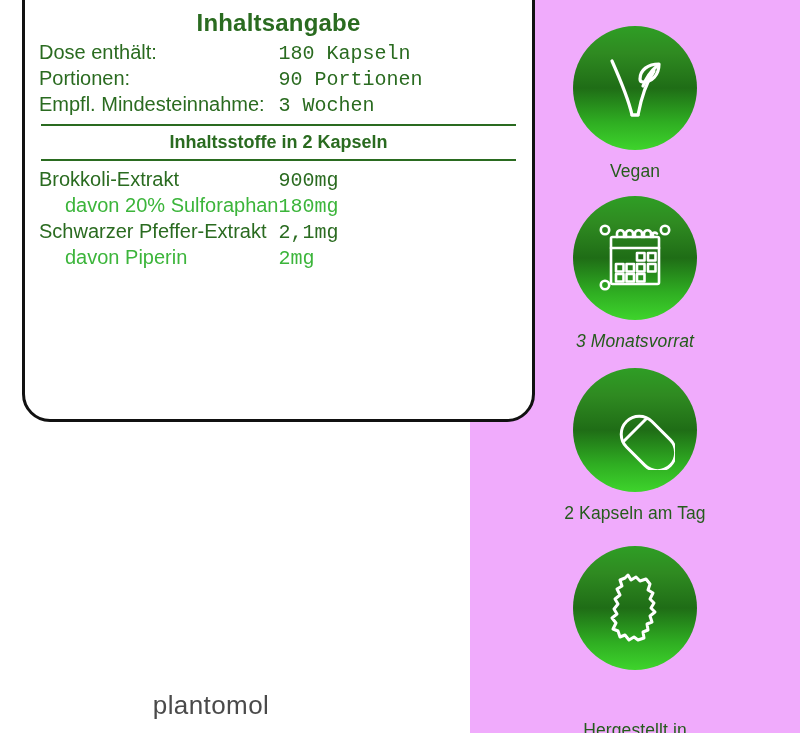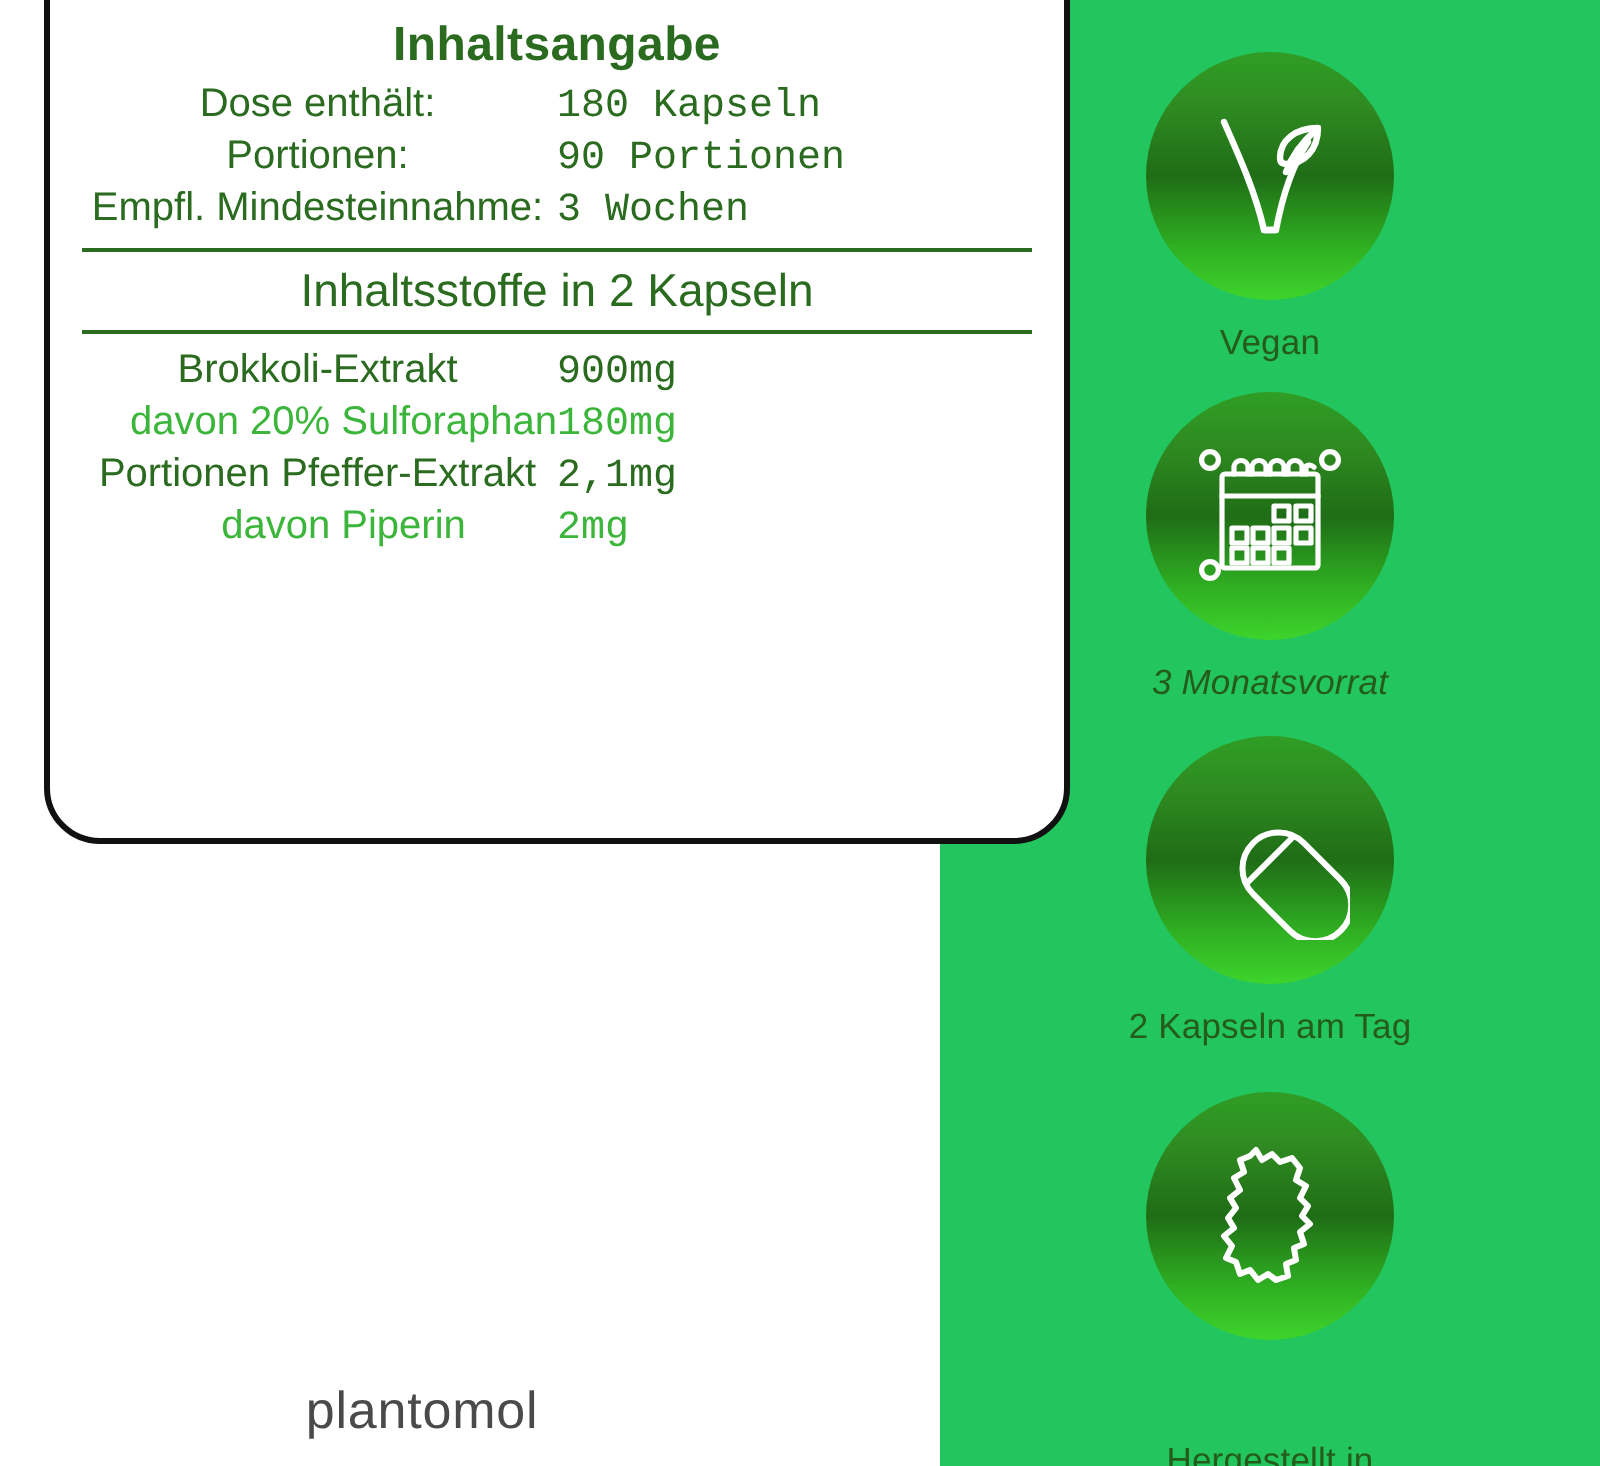--- a/index.html
+++ b/index.html
@@ -15,21 +15,21 @@
     position: relative;
   }
 
   
   #badge-panel {
     position: absolute;
     left: 470px;
     top: 0;
     width: 330px;
     height: 733px;
-    background: #22c55e;
+    background: #f0abfc;
     box-sizing: border-box;
   }
 
   .badge {
     position: absolute;
     left: 0;
     width: 330px;
     display: flex;
     flex-direction: column;
     align-items: center;
@@ -99,39 +99,39 @@
     border-collapse: collapse;
     table-layout: fixed;
   }
   table.facts td {
     font-size: 20px;
     color: #2a6b20;
     padding: 1px 0;
     vertical-align: baseline;
     white-space: nowrap;
   }
-  td.lbl { text-align: center; margin-top: 16px; }
+  td.lbl { text-align: left; margin-top: 16px; }
   td.val { text-align: left; font-family: Liberation Mono, monospace; }
 
   tr.sub td {
     color: #3cb53b;
   }
   tr.sub td.lbl {
     padding-left: 26px;
   }
 
   .rule {
     border-top: 2px solid #2a6b20;
     margin: 6px 2px;
   }
 
   #ingredients-title {
     text-align: center;
-    font-size: 23px;
-    font-weight: normal;
+    font-size: 18px;
+    font-weight: bold;
     color: #2a6b20;
     margin: 2px 0 2px 0;
   }
 
   
   #brand {
     position: absolute;
     left: 0;
     top: 690px;
     width: 422px;
@@ -250,21 +250,21 @@
       <tbody>
         <tr>
           <td class="lbl">Brokkoli-Extrakt</td>
           <td class="val">900mg</td>
         </tr>
         <tr class="sub">
           <td class="lbl">davon 20% Sulforaphan</td>
           <td class="val">180mg</td>
         </tr>
         <tr>
-          <td class="lbl">Portionen Pfeffer-Extrakt</td>
+          <td class="lbl">Schwarzer Pfeffer-Extrakt</td>
           <td class="val">2,1mg</td>
         </tr>
         <tr class="sub">
           <td class="lbl">davon Piperin</td>
           <td class="val">2mg</td>
         </tr>
       </tbody>
     </table>
 
   </div>

